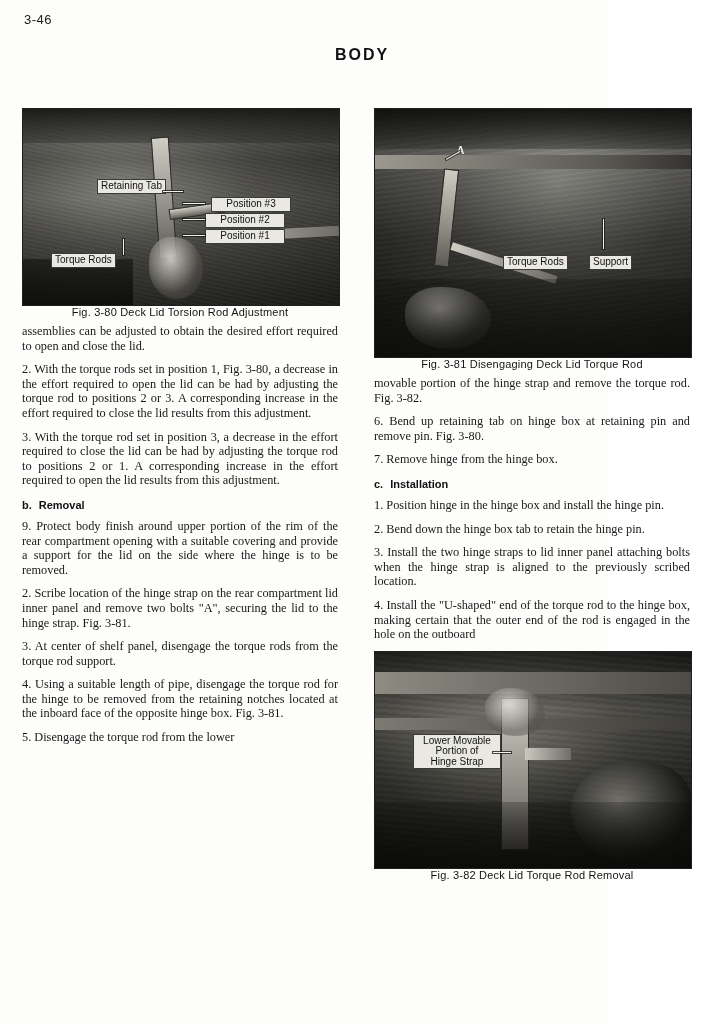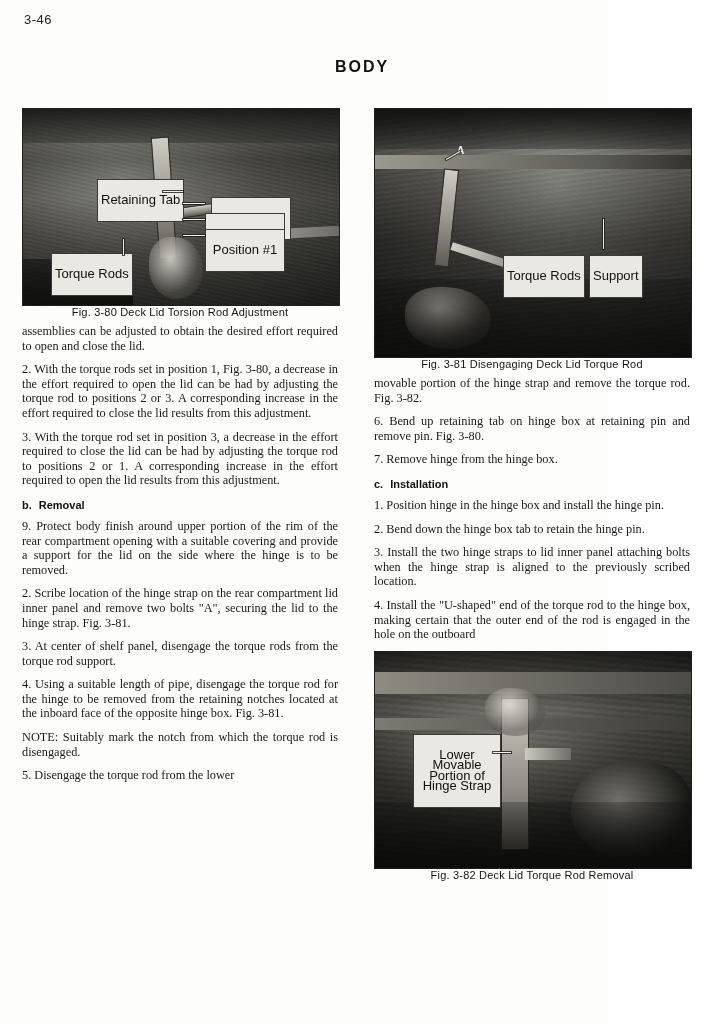--- a/index.html
+++ b/index.html
@@ -26,21 +26,21 @@
     position: absolute;
     top: 12px;
     left: 24px;
     font-size: 13px;
     letter-spacing: 0.5px;
     font-family: "Liberation Sans", sans-serif;
     color: #222;
   }
   .page-title {
     position: absolute;
-    top: 58px;
+    top: 46px;
     left: 0;
     width: 724px;
     text-align: center;
     font-size: 16px;
     letter-spacing: 2px;
     font-weight: bold;
     font-family: "Liberation Sans", sans-serif;
     color: #111;
   }
   .columns {
@@ -128,23 +128,23 @@
     border-radius: 40% 55% 48% 52%;
   }
 
   
   .callout {
     position: absolute;
     background: #e9e8e2;
     color: #111;
     border: 1px solid #3a3a36;
     font-family: "Liberation Sans", sans-serif;
-    font-size: 13px;
+    font-size: 10px;
     line-height: 10.5px;
-    padding: 15px 3px;
+    padding: 1px 3px;
     white-space: pre-line;
     text-align: center;
   }
   .leader {
     position: absolute;
     background: #f2f1ea;
     box-shadow: 0 0 0 1px rgba(25,25,22,0.8);
   }
   .arrow-a {
     position: absolute;
@@ -196,21 +196,20 @@
       <p class="body">3. With the torque rod set in position 3, a decrease in the effort required to close the lid can be had by adjusting the torque rod to positions 2 or 1. A corresponding increase in the effort required to open the lid results from this adjustment.</p>
 
       <div class="sec-head">
         <span class="letter">b.</span><span>Removal</span>
       </div>
 
       <p class="body">9. Protect body finish around upper portion of the rim of the rear compartment opening with a suitable covering and provide a support for the lid on the side where the hinge is to be removed.</p>
       <p class="body">2. Scribe location of the hinge strap on the rear compartment lid inner panel and remove two bolts "A", securing the lid to the hinge strap. Fig. 3-81.</p>
       <p class="body">3. At center of shelf panel, disengage the torque rods from the torque rod support.</p>
       <p class="body">4. Using a suitable length of pipe, disengage the torque rod for the hinge to be removed from the retaining notches located at the inboard face of the opposite hinge box. Fig. 3-81.</p>
-      <p class="body">NOTE:  Suitably mark the notch from which the torque rod is disengaged.</p>
       <p class="body">5. Disengage the torque rod from the lower</p>
     </div>
 
     <div class="col col-right">
 
       <div class="figure">
         <div class="fig-img photo-b">
           <div class="shape dark-band" style="left:0;top:0;width:100%;height:40px;"></div>
           <div class="shape" style="left:0;top:46px;width:100%;height:14px;background:linear-gradient(90deg,#9b998f,#5d5b55 70%,#343330);"></div>
           <div class="shape hinge-bar" style="left:64px;top:60px;width:13px;height:96px;transform:rotate(6deg);"></div>

